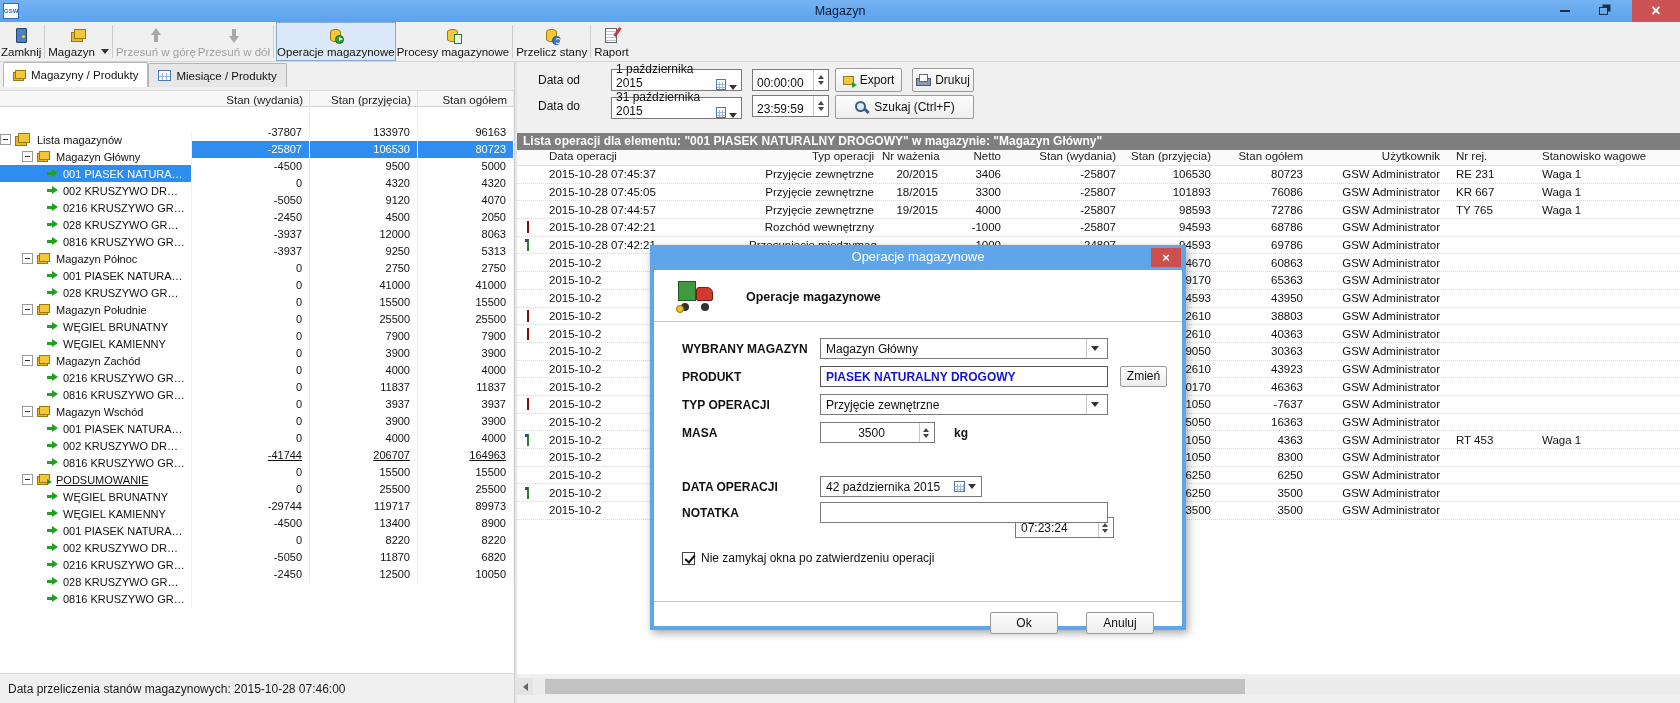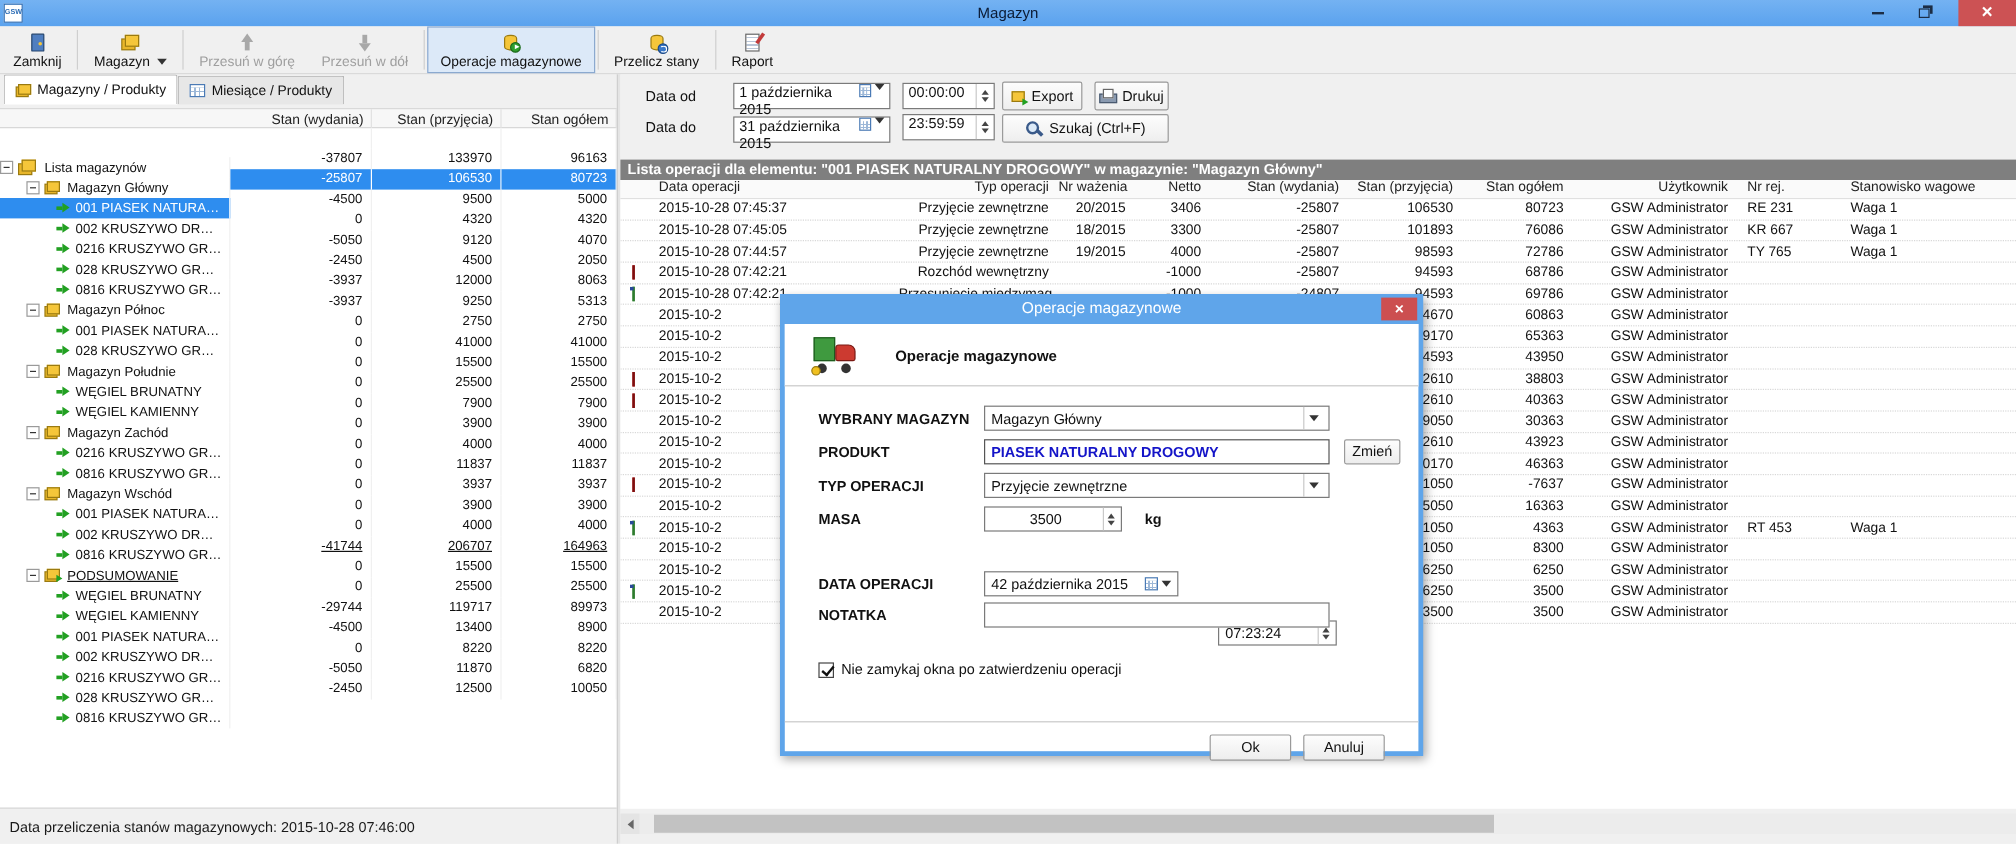--- a/index.html
+++ b/index.html
@@ -14,21 +14,21 @@
   #win-title { position:absolute; left:0; right:0; text-align:center; color:#0a1a33; font-size:12.5px; }
   .winbtn { position:absolute; top:0; height:22px; display:flex; align-items:center; justify-content:center; cursor:default; }
   #btn-min { right:100px; width:30px; } #btn-min i { width:10px; height:2px; background:#1c2d45; }
   #btn-restore { right:62px; width:30px; } #btn-restore i { width:9px; height:8px; border:1.5px solid #1c2d45; background:transparent; box-shadow:3px -3px 0 -0.5px #1c2d45; }
   #btn-close { right:0; width:48px; background:#cc5254; color:#fff; font-size:16px; font-weight:bold; }
 
   
   #toolbar { position:absolute; left:0; top:22px; width:1680px; height:40px; background:#f0f0f0;
     border-bottom:1px solid #d5d5d5; display:flex; align-items:stretch; }
   .tbtn { display:flex; flex-direction:column; align-items:center; justify-content:center;
-    padding:2px 10px 1px; gap:2px; font-size:11.5px; white-space:nowrap; border:1px solid transparent; }
+    padding:2px 0 1px; gap:2px; font-size:11.5px; white-space:nowrap; border:1px solid transparent; }
   .tbtn.sel { background:#dce9f8; border:1px solid #8ba9cf; }
   .tbtn.dis { color:#9f9f9f; }
   .tsep { width:1px; background:#cfcfcf; margin:3px 2px; }
   .ticon { height:17px; display:flex; align-items:center; justify-content:center; position:relative; }
   .dd-arrow { width:0; height:0; border-left:4px solid transparent; border-right:4px solid transparent; border-top:5px solid #333; margin-left:6px; }
   .magbtn-inner { display:flex; align-items:center; }
   
   .ic-door { width:11px; height:15px; background:#4f7ec0; border:1px solid #24456e; border-radius:1px; position:relative; }
   .ic-door::after { content:""; position:absolute; right:1px; top:6px; width:3px; height:3px; background:#f5c63a; border-radius:50%; }
   .ic-box { width:12px; height:10px; background:#f5c63a; border:1px solid #9a7a10; box-shadow:-3px 3px 0 -1px #e8b62a, -3px 3px 0 0 #9a7a10; margin-left:3px; margin-bottom:3px; }
@@ -81,21 +81,21 @@
   .i-prod { width:11px; height:9px; position:relative; margin-right:5px; flex:0 0 auto; }
   .i-prod::before { content:""; position:absolute; left:0; top:3px; width:5px; height:3px; background:#22a022; }
   .i-prod::after { content:""; position:absolute; left:5px; top:0; border-top:4.5px solid transparent; border-bottom:4.5px solid transparent; border-left:6px solid #22a022; }
   .ind1 { padding-left:22px; } .ind2 { padding-left:47px; }
   #left-status { position:absolute; left:0; top:611px; width:514px; height:30px; background:#f0f0f0; border-top:1px solid #d9d9d9;
     padding:8px 0 0 8px; font-size:12px; color:#1a1a1a; }
 
   
   #filters { position:absolute; left:0; top:0; width:1163px; height:68px; background:#f0f0f0; font-size:12px; }
   .flabel { position:absolute; left:21px; width:60px; }
-  .fld { position:absolute; background:#fff; border:1px solid #7a7a7a; height:22px; display:flex; align-items:flex-start; padding:0 4px; }
+  .fld { position:absolute; background:#fff; border:1px solid #7a7a7a; height:22px; display:flex; align-items:flex-end; padding:0 4px; }
   .date-fld { left:94px; width:131px; }
   .time-fld { left:235px; width:77px; }
   .cal-ico { width:11px; height:11px; border:1px solid #4a7ab5; background:#fff; position:relative; margin-left:auto; margin-right:3px; }
   .cal-ico::after { content:""; position:absolute; inset:2px 0 0 0; background-image:repeating-linear-gradient(90deg,transparent 0 2px,#9db8d8 2px 3px),repeating-linear-gradient(transparent 0 2px,#9db8d8 2px 3px); }
   .dda { width:0; height:0; border-left:4px solid transparent; border-right:4px solid transparent; border-top:5px solid #333; }
   .spin { margin-left:auto; display:flex; flex-direction:column; gap:2px; padding-left:4px; border-left:1px solid #c9c9c9; height:100%; justify-content:center; }
   .up { width:0; height:0; border-left:3.5px solid transparent; border-right:3.5px solid transparent; border-bottom:4px solid #444; }
   .dn { width:0; height:0; border-left:3.5px solid transparent; border-right:3.5px solid transparent; border-top:4px solid #444; }
   .fbtn { position:absolute; height:24px; background:linear-gradient(#fdfdfd,#eeeeee); border:1px solid #9a9a9a; border-radius:2px;
     display:flex; align-items:center; justify-content:center; gap:6px; font-size:12px; }
@@ -155,21 +155,21 @@
   #btn-zmien { position:absolute; left:466px; width:47px; height:21px; background:linear-gradient(#fdfdfd,#ededed); border:1px solid #9a9a9a; border-radius:2px; text-align:center; line-height:19px; font-size:12px; }
   #f-masa { width:115px; } #f-masa .val { margin-left:auto; padding-right:2px; }
   #masa-kg { position:absolute; left:300px; font-weight:bold; font-size:12px; }
   #f-data { width:162px; } #f-time { left:361px; width:99px;margin-top:41px; }
   .dspin { margin-left:auto; display:flex; flex-direction:column; gap:2px; padding-left:3px; border-left:1px solid #c9c9c9; height:100%; justify-content:center; }
   #chk-row { position:absolute; left:28px; top:281px; display:flex; align-items:center; gap:6px; font-size:12px; }
   #chk { width:13px; height:13px; border:1px solid #444; background:#fff; position:relative; }
   #chk::after { content:""; position:absolute; left:3.5px; top:0.5px; width:4px; height:8px; border-right:2px solid #111; border-bottom:2px solid #111; transform:rotate(40deg); }
   #dlg-btm-sep { position:absolute; left:0; right:0; top:331px; border-top:1px solid #c9c9c9; }
   .dbtn { position:absolute; top:342px; width:68px; height:22px; background:linear-gradient(#fdfdfd,#ededed); border:1px solid #9a9a9a; border-radius:2px; text-align:center; line-height:20px; font-size:12px; }
-  #btn-ok { left:354px; } #btn-anuluj { left:432px; }
+  #btn-ok { left:336px; } #btn-anuluj { left:432px; }
 </style>
 </head>
 <body>
 
 <div id="titlebar">
   <div id="app-icon">GSW</div>
   <div id="win-title">Magazyn</div>
   <div id="btn-min" class="winbtn">
       <i></i>
     </div>
@@ -212,20 +212,28 @@
     <span>Przesuń w dół</span>
   </div>
   <div class="tsep"></div>
   <div class="tbtn sel">
     <div class="ticon">
         <div class="ic-db">
           <div class="badge-play"></div>
         </div>
       </div>
     <span>Operacje magazynowe</span>
+  </div>
+  <div class="tbtn">
+    <div class="ticon">
+        <div class="ic-db">
+          <div class="badge-doc"></div>
+        </div>
+      </div>
+    <span>Procesy magazynowe</span>
   </div>
   <div class="tsep"></div>
   <div class="tbtn">
     <div class="ticon">
         <div class="ic-db">
           <div class="badge-refresh"></div>
         </div>
       </div>
     <span>Przelicz stany</span>
   </div>

